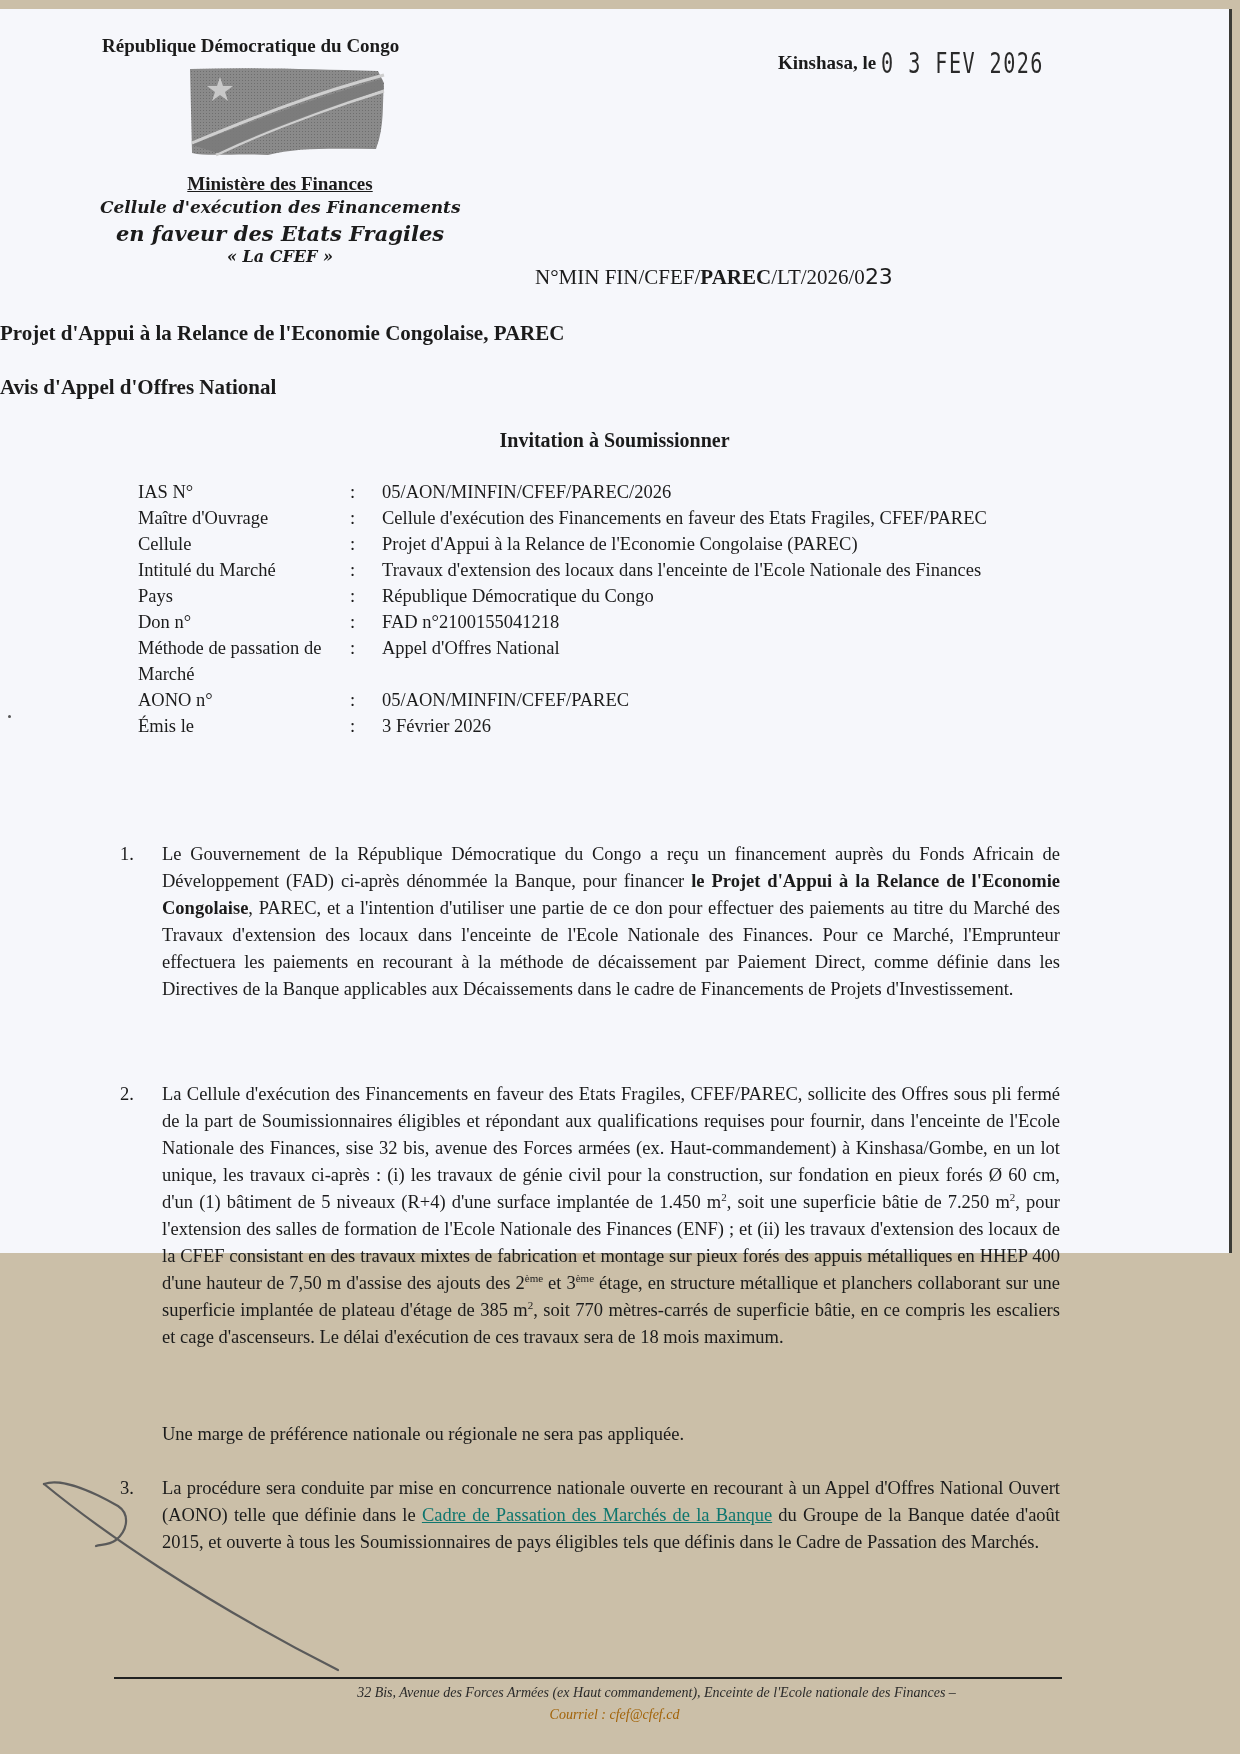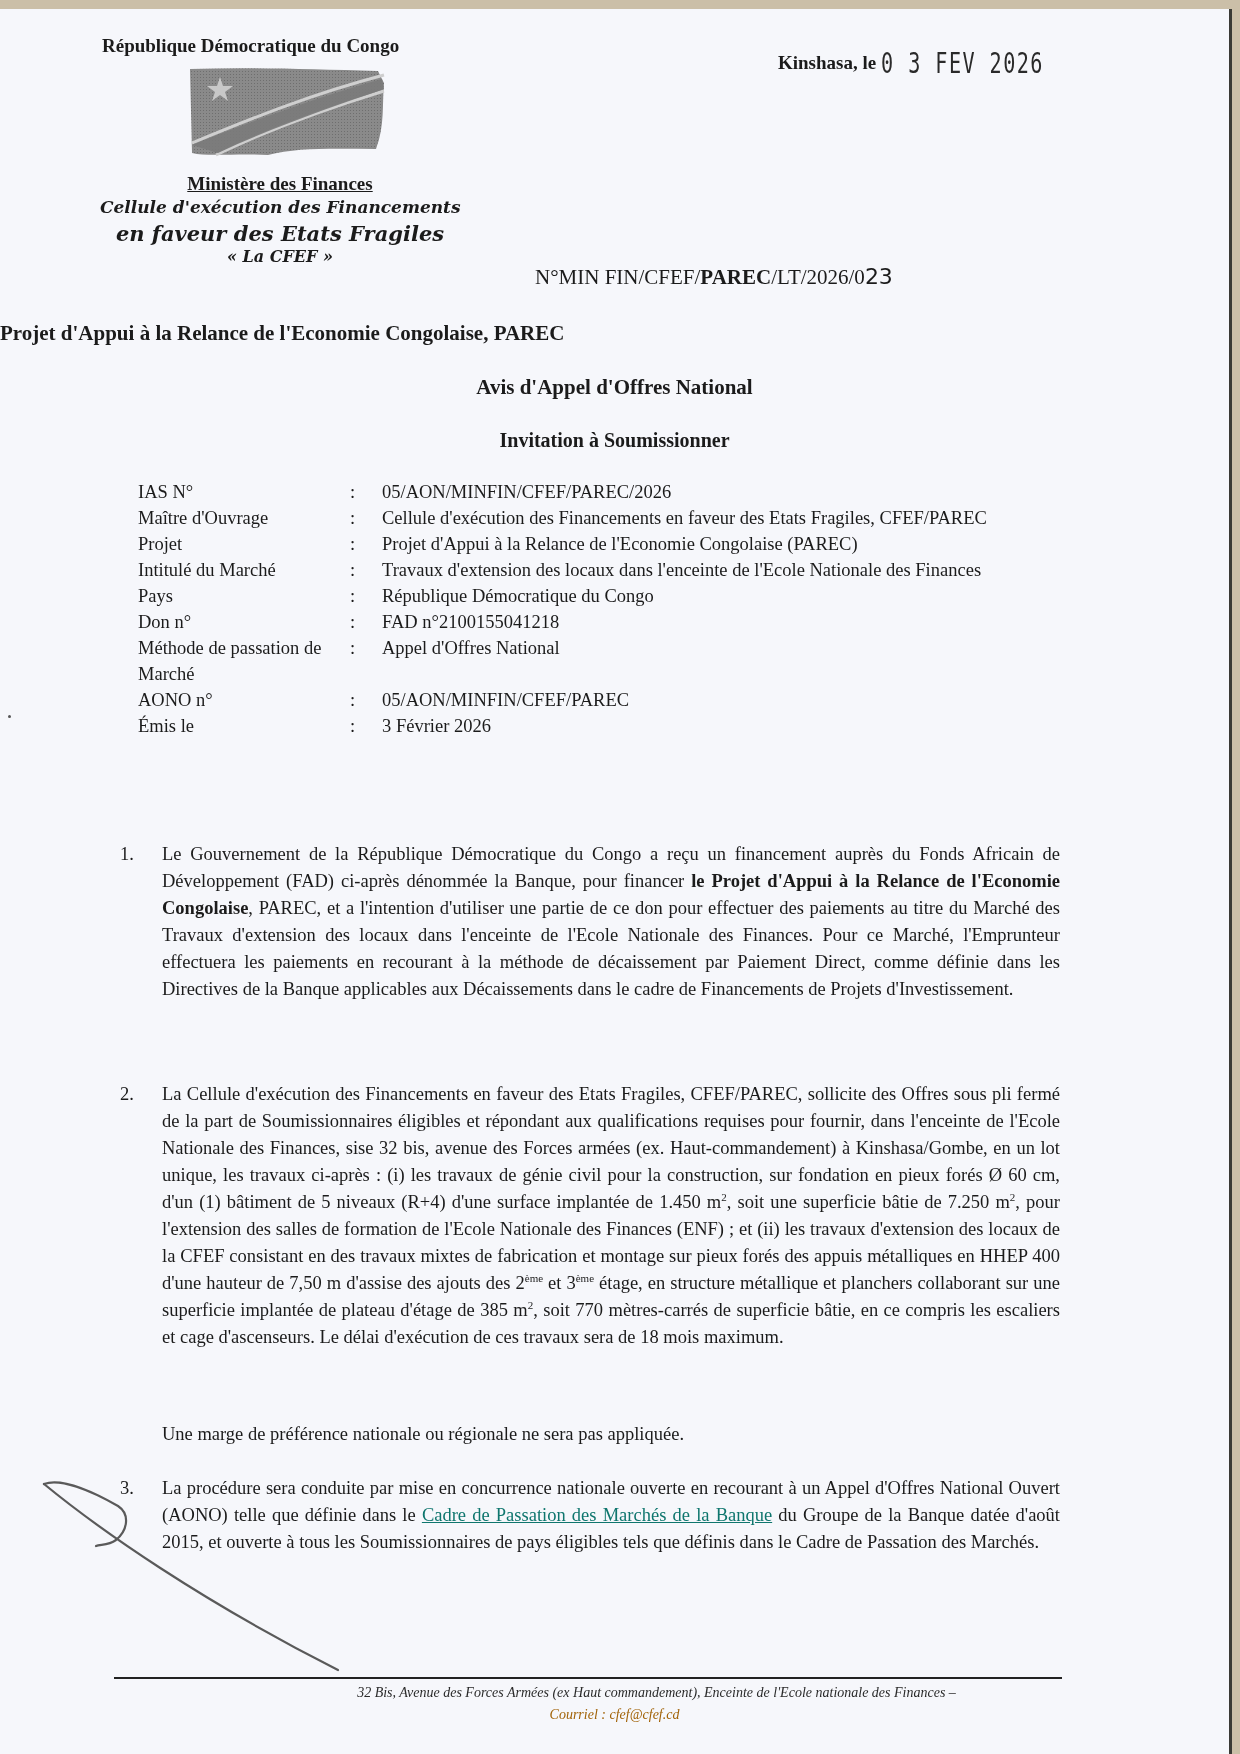--- a/index.html
+++ b/index.html
@@ -3,39 +3,39 @@
   <meta charset="utf-8">
   <style>
     html, body { margin: 0; padding: 0; }
     body {
       width: 1240px; height: 1754px; position: relative; overflow: hidden;
       background: #cbbfa8;
       font-family: "Liberation Serif", "DejaVu Serif", serif;
       color: #1b1b1b;
     }
     .page {
-      position: absolute; left: 0; top: 9px; width: 1229px; height: 1745px;
+      position: absolute; left: 0; top: 9px; width: 1229px; height: 1244px;
       background: #f6f7fb;
       border-right: 3px solid #3a3a35;
     }
     .abs { position: absolute; white-space: nowrap; }
     .hdr-country { left: 102px; top: 26px; font-size: 19px; font-weight: bold; }
     .flag { position: absolute; left: 188px; top: 56px; width: 200px; height: 92px; }
     .ministry { left: 120px; width: 320px; text-align: center; top: 164px; font-size: 19px; font-weight: bold; text-decoration: underline; }
     .cell-l1, .cell-l2, .cell-l3 { left: 100px; width: 360px; text-align: center; font-style: italic; font-weight: bold; font-size: 18px; font-family: "DejaVu Serif", serif; }
     .cell-l1 { top: 188px; font-size: 17px; }
     .cell-l2 { top: 212px; font-size: 21px; }
     .cell-l3 { top: 238px; font-size: 16px; }
     .date-line { left: 778px; top: 38px; font-size: 19px; font-weight: bold; }
     .date-stamp { font-family: "DejaVu Sans Mono", monospace; font-weight: normal; font-size: 28px; letter-spacing: 2px; transform: scaleX(0.72); transform-origin: left center; display: inline-block; vertical-align: -4px; color: #2a2a2a; }
     .ref { left: 535px; top: 255px; font-size: 21px; }
     .ref b { font-weight: bold; }
     .ref .hand { font-family: "DejaVu Sans", sans-serif; font-size: 22px; }
     .h1 { left: 0; width: 1229px; text-align: left; top: 312px; font-size: 21px; font-weight: bold; }
-    .h2 { left: 0; width: 1229px; text-align: center; top: 366px; font-size: 21px; font-weight: bold; }
+    .h2 { left: 0; width: 1229px; top: 366px; font-size: 21px; font-weight: bold; }
     .h3 { left: 0; width: 1229px; text-align: center; top: 420px; font-size: 20px; font-weight: bold; }
 
     .info { position: absolute; left: 138px; top: 470px; width: 922px; font-size: 18.5px; line-height: 26px; }
     .info-row { display: flex; }
     .info-label { width: 212px; flex: none; }
     .info-colon { width: 32px; flex: none; text-align: left; }
     .info-value { flex: 1; text-align: justify; }
 
     .para { position: absolute; left: 120px; width: 940px; font-size: 18.5px; line-height: 27px; }
     .para .num { position: absolute; left: 0; top: 0; }
@@ -96,21 +96,21 @@
       <div class="info-label">IAS N°</div>
       <div class="info-colon">:</div>
       <div class="info-value">05/AON/MINFIN/CFEF/PAREC/2026</div>
     </div>
     <div class="info-row">
       <div class="info-label">Maître d'Ouvrage</div>
       <div class="info-colon">:</div>
       <div class="info-value">Cellule d'exécution des Financements en faveur des Etats Fragiles, CFEF/PAREC</div>
     </div>
     <div class="info-row">
-      <div class="info-label">Projet</div>
+      <div class="info-label">Cellule</div>
       <div class="info-colon">:</div>
       <div class="info-value">Projet d'Appui à la Relance de l'Economie Congolaise (PAREC)</div>
     </div>
     <div class="info-row">
       <div class="info-label">Intitulé du Marché</div>
       <div class="info-colon">:</div>
       <div class="info-value">Travaux d'extension des locaux dans l'enceinte de l'Ecole Nationale des Finances</div>
     </div>
     <div class="info-row">
       <div class="info-label">Pays</div>

